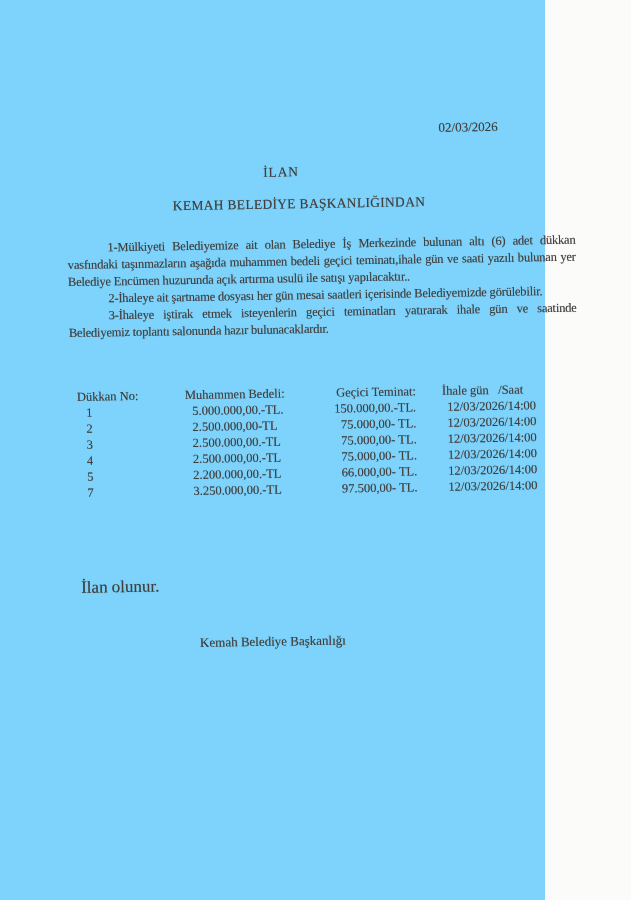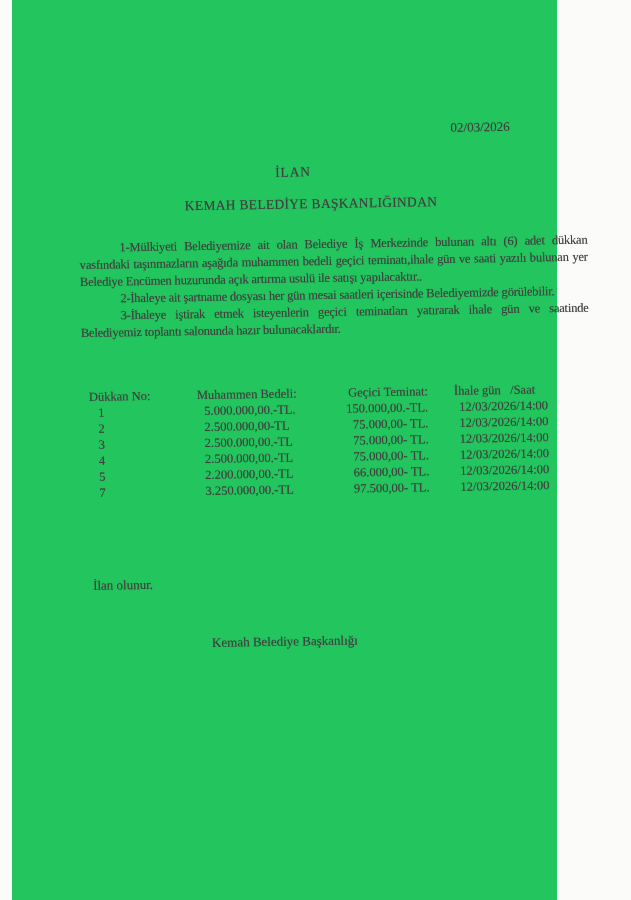--- a/index.html
+++ b/index.html
@@ -8,23 +8,22 @@
     width: 631px;
     height: 900px;
     overflow: hidden;
     background: #fbfbfa;
     font-family: "Liberation Serif", "DejaVu Serif", serif;
   }
   .page {
     position: relative;
     width: 545px;
     height: 900px;
-    background: #22c55e;
+    background: #7dd3fc;
     color: #403f3d;
-    margin-left: 12px;
   }
   .content {
     position: absolute;
     inset: 0;
     transform: rotate(-0.95deg);
     transform-origin: 70px 400px;
     text-shadow: 0 0 0.7px rgba(70, 69, 66, 0.55);
   }
   .date {
     position: absolute;
@@ -78,21 +77,21 @@
   .thead .c1 { padding-left: 7px; }
   .c2 { padding-left: 14px; }
   .thead .c2 { padding-left: 7px; }
   .c3 { text-align: right; padding-right: 4px; }
   .c4 { padding-left: 27px; }
   .thead .c4 { padding-left: 22px; white-space: pre; }
   .closing {
     position: absolute;
     left: 78px;
     top: 578px;
-    font-size: 13px;
+    font-size: 17px;
     font-family: Liberation Serif, serif;
   }
   .signature {
     position: absolute;
     left: 196px;
     top: 637px;
     font-size: 13px;
   }
 </style>
 </head>

